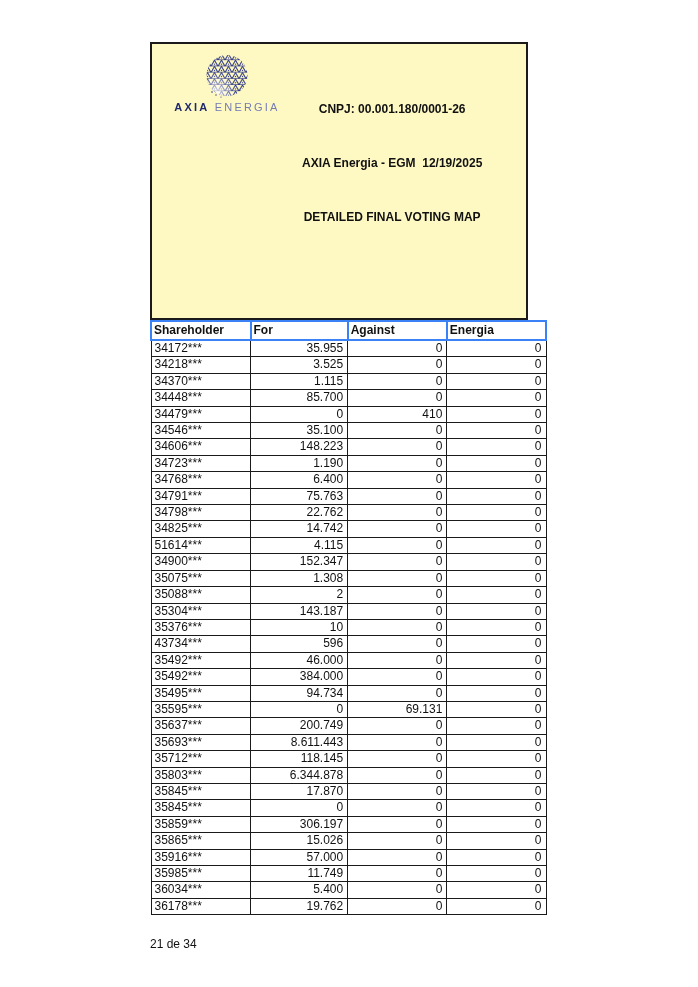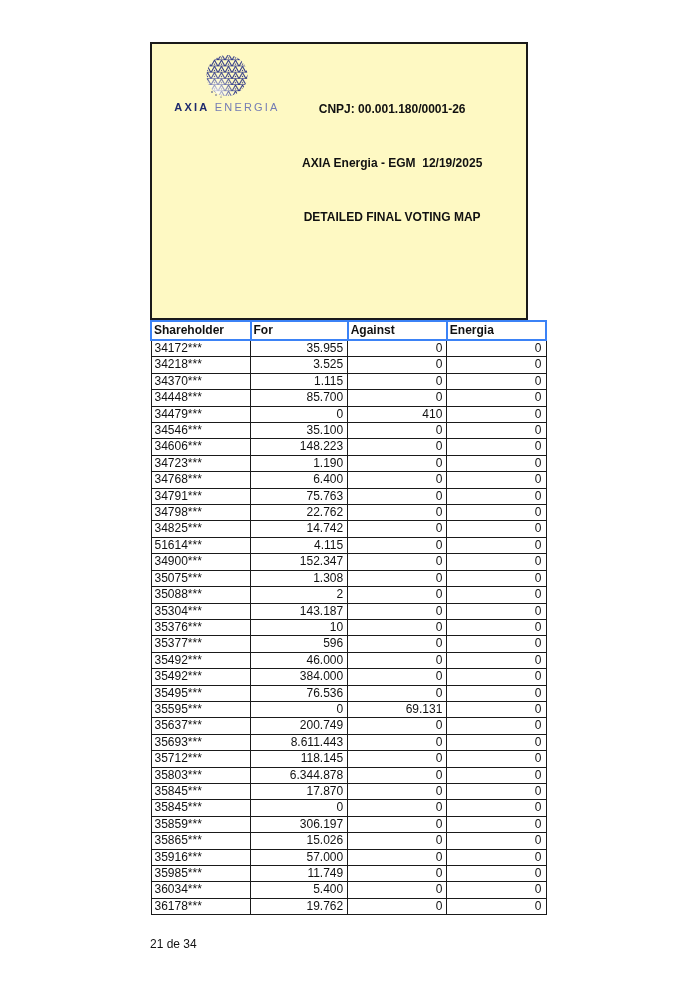--- a/index.html
+++ b/index.html
@@ -319,21 +319,21 @@
         </tr>
 
         <tr>
           <td class="shid">35376***</td>
           <td class="num">10</td>
           <td class="num">0</td>
           <td class="num">0</td>
         </tr>
 
         <tr>
-          <td class="shid">35377***</td>
+          <td class="shid">43734***</td>
           <td class="num">596</td>
           <td class="num">0</td>
           <td class="num">0</td>
         </tr>
 
         <tr>
           <td class="shid">35492***</td>
           <td class="num">46.000</td>
           <td class="num">0</td>
           <td class="num">0</td>
@@ -341,21 +341,21 @@
 
         <tr>
           <td class="shid">35492***</td>
           <td class="num">384.000</td>
           <td class="num">0</td>
           <td class="num">0</td>
         </tr>
 
         <tr>
           <td class="shid">35495***</td>
-          <td class="num">76.536</td>
+          <td class="num">94.734</td>
           <td class="num">0</td>
           <td class="num">0</td>
         </tr>
 
         <tr>
           <td class="shid">35595***</td>
           <td class="num">0</td>
           <td class="num">69.131</td>
           <td class="num">0</td>
         </tr>

